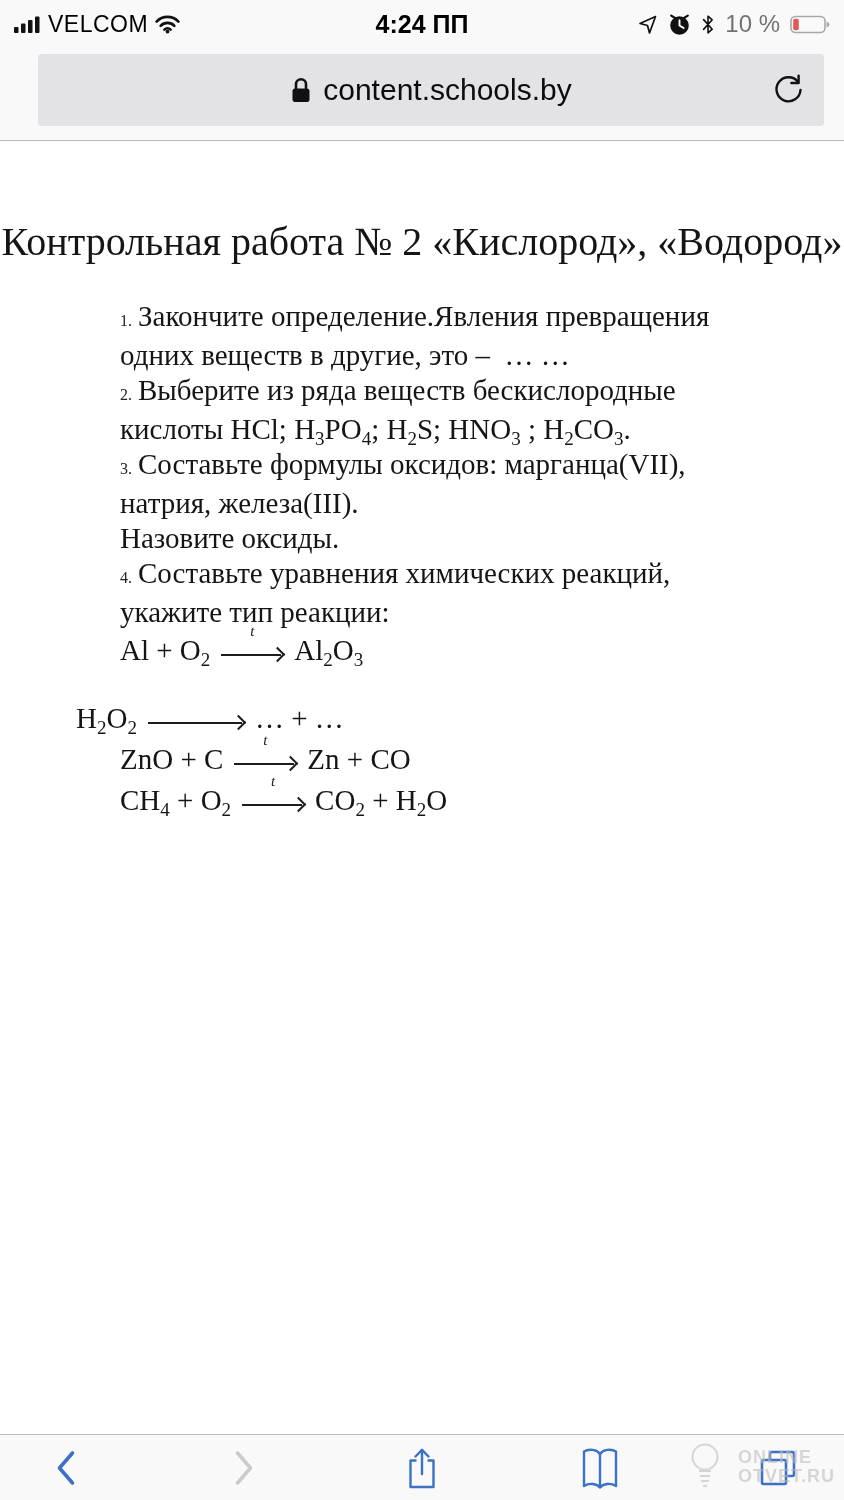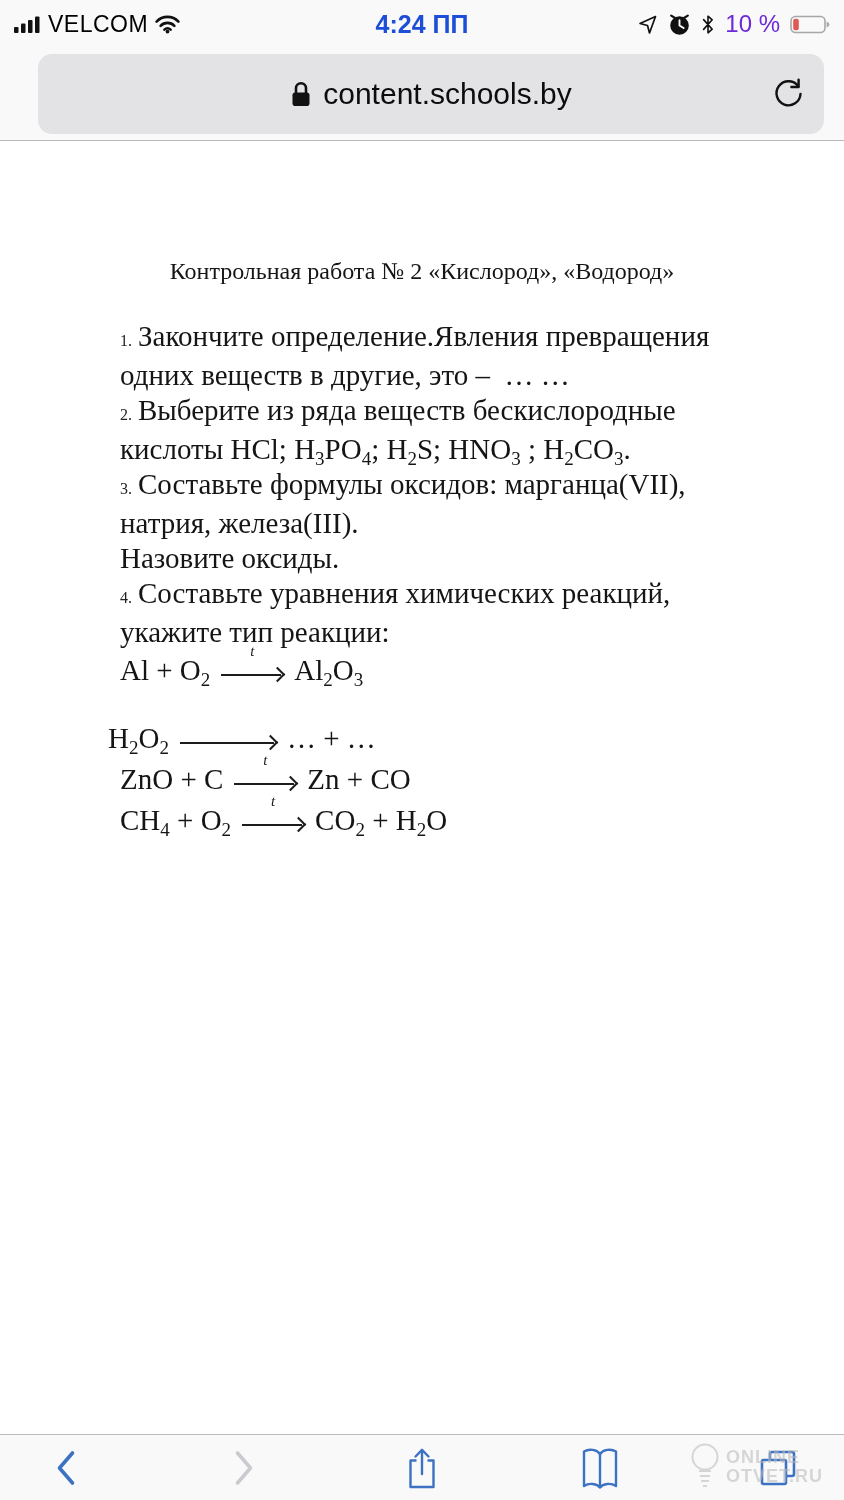--- a/index.html
+++ b/index.html
@@ -8,43 +8,43 @@
   .phone { position:relative; width:844px; height:1500px; background:#fff; }
 
   
   .chrome-top { position:absolute; top:0; left:0; right:0; height:141px;
                 background:#f9f9f9; border-bottom:1px solid #b9b9bc; }
   .status-bar { position:absolute; top:0; left:0; right:0; height:42px;
                 display:flex; align-items:center; padding:6px 14px 0 14px; }
   .sb-left { display:flex; align-items:center; gap:7px; }
   .carrier { font-size:23px; color:#000; letter-spacing:.5px; }
   .sb-time { position:absolute; left:0; right:0; text-align:center;
-             font-size:25px; font-weight:700; color:#1d4ed8; pointer-events:none; }
+             font-size:25px; font-weight:700; color:#000000; pointer-events:none; }
   .sb-right { margin-left:auto; display:flex; align-items:center; gap:10px; z-index:2; }
-  .pct { font-size:24px; color:#6d28d9; }
+  .pct { font-size:24px; color:#737373; }
 
   .url-region { position:absolute; top:42px; left:0; right:0; height:98px; }
-  .url-field { position:absolute; left:20px; right:20px; top:12px; height:80px;
-               background:#e3e3e6; border-radius:14px; display:flex;
+  .url-field { position:absolute; left:20px; right:20px; top:12px; height:72px;
+               background:#e3e3e6; border-radius:4px; display:flex;
                align-items:center; justify-content:center; gap:11px;margin-left:18px; }
   .url-text { font-size:30px; color:#0c0c0c; }
   .reload-btn { position:absolute; right:16px; top:50%; transform:translateY(-50%);
                 width:40px; height:40px; display:flex; align-items:center; justify-content:center;
                 background:none; border:none; cursor:pointer; }
 
   
   .content { position:absolute; top:142px; left:0; right:0; bottom:66px;
              background:#fff; overflow:hidden;
              font-family:"Liberation Serif","DejaVu Serif", serif; color:#151515; }
-  .doc-title { margin-top:116px; text-align:center; font-size:24px; white-space:pre; }
+  .doc-title { margin-top:76px; text-align:center; font-size:40px; white-space:pre; }
   .doc-lines { margin-top:34px; }
   .line { font-size:29px; line-height:35px; padding-left:120px; white-space:pre; }
   .line.n { }
   .line.eq { line-height:41px; }
-  .line.wide { padding-left:108px; }
+  .line.wide { padding-left:76px; }
   .line.gap { height:27px; }
   .num { display:inline-block; width:18px; font-size:16px; color:#222; }
   .line sub { font-size:19px; line-height:0; vertical-align:-6px; }
 
   .arrow { display:inline-block; position:relative; width:62px; height:30px;
            margin:0 11px; vertical-align:-5px; }
   .arrow.long { width:96px; }
   .arrow::before { content:""; position:absolute; left:0; right:2px; bottom:9px;
                    height:2px; background:#1c1c1c; }
   .arrow::after { content:""; position:absolute; right:0; bottom:5.5px; width:9px; height:9px;
@@ -55,21 +55,21 @@
 
   
   .toolbar { position:absolute; left:0; right:0; bottom:0; height:66px;
              background:#f9f9f9; border-top:1px solid #bcbcbf;
              display:flex; align-items:center; justify-content:space-between;
              padding:0 38px; }
   .tb-btn { background:none; border:none; width:56px; height:56px;
             display:flex; align-items:center; justify-content:center; cursor:pointer; }
 
   .watermark { position:absolute; right:4px; bottom:2px; width:152px; height:62px;
-               display:flex; align-items:center; gap:4px; opacity:.55; z-index:5;
+               display:flex; align-items:center; gap:16px; opacity:.55; z-index:5;
                pointer-events:none; }
   .wm-text { font-weight:800; font-size:18px; line-height:19px; letter-spacing:1px;
              color:#b9b9b9; text-shadow:0 0 1px #fff; }
 
   svg { display:block; }
 </style>
 </head>
 <body>
 
 <div class="phone">

